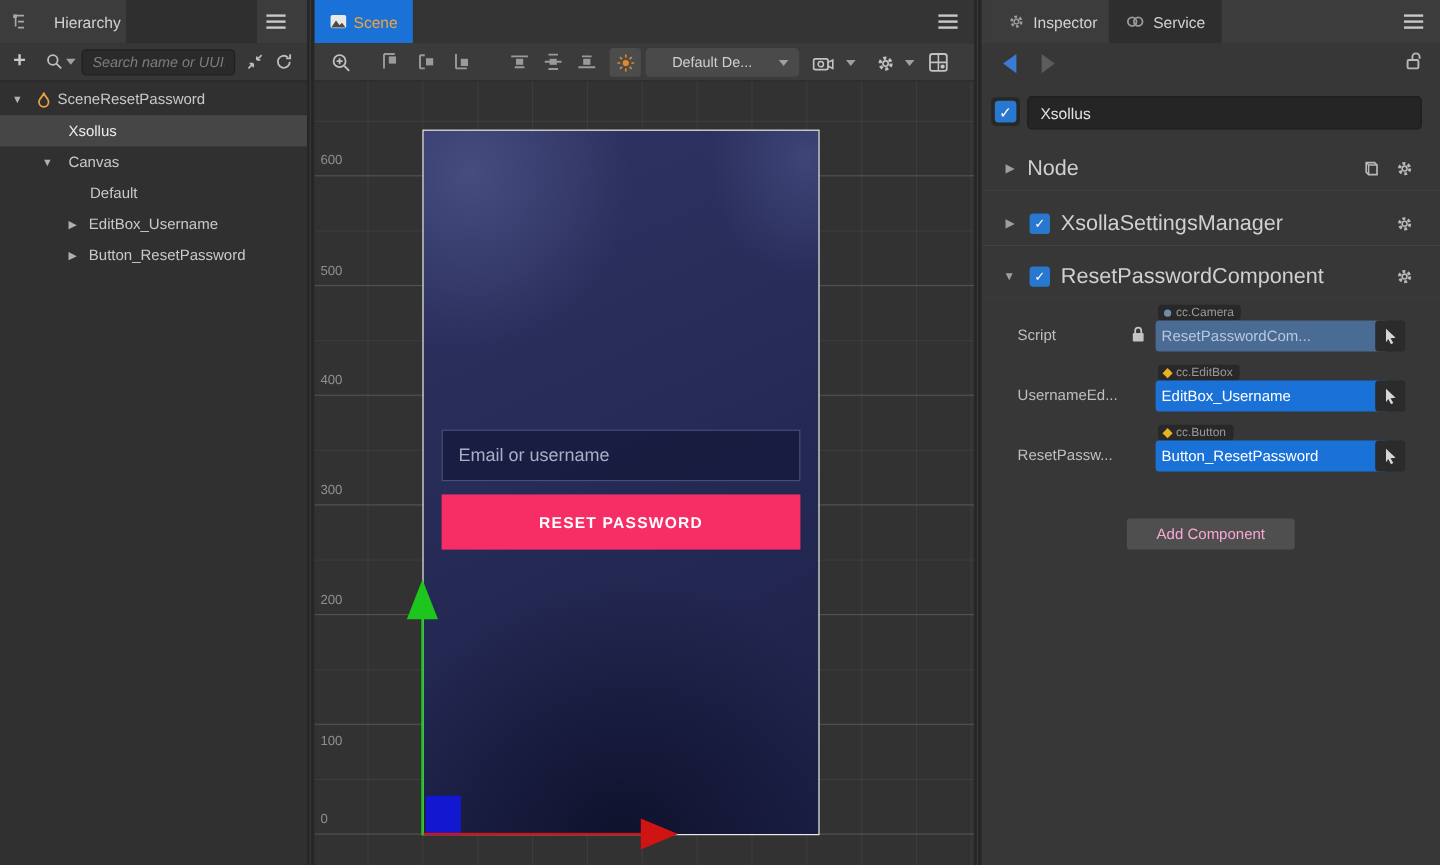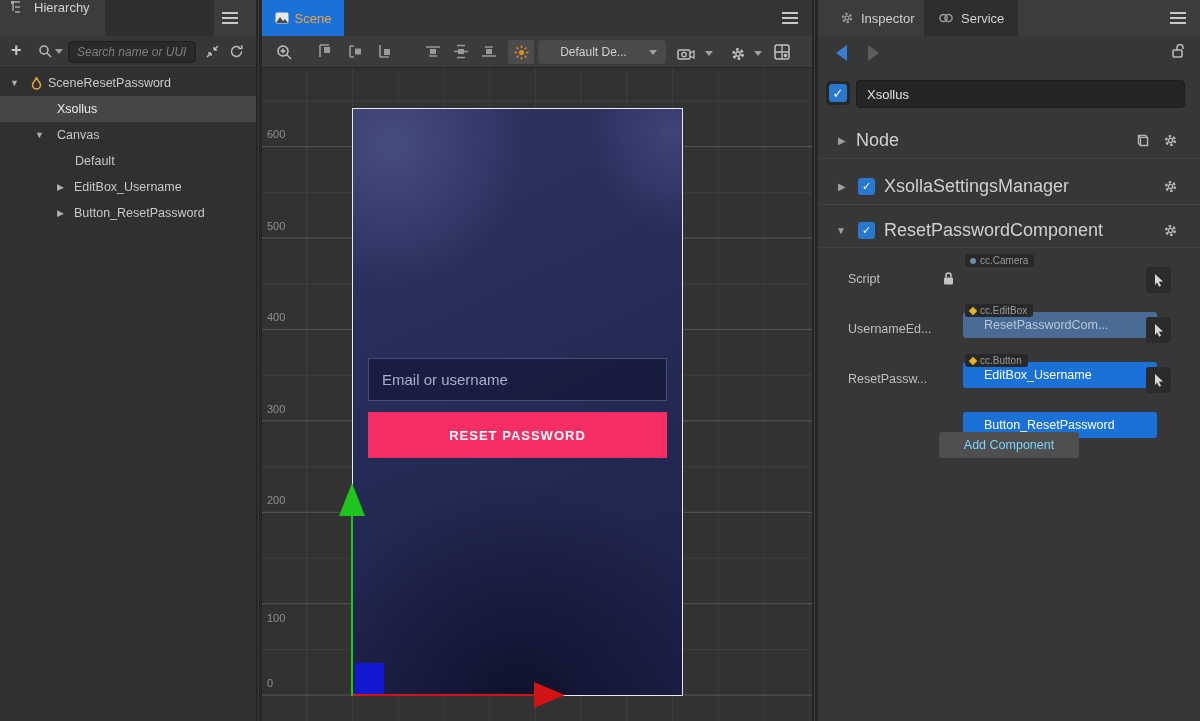--- a/index.html
+++ b/index.html
@@ -10,21 +10,21 @@
   .hdr { position:absolute; left:0; right:0; top:0; height:36px; background:#3c3c3c; }
   .hamburger { position:absolute; width:16px; height:12px; cursor:pointer; }
   .hamburger div { height:2px; background:#c8c8c8; margin-bottom:3px; }
   .tri-down { width:0; height:0; border-left:4px solid transparent; border-right:4px solid transparent; border-top:5px solid #a0a0a0; display:inline-block; }
   svg { display:block; }
 
   
   #hierarchy { left:0; width:256px; background:#303030; }
   #hierarchy .hdr .dark-slot { position:absolute; left:105px; width:109px; top:0; height:36px; background:#2f2f2f; }
   .tab-label { font-size:13px; color:#d2d2d2; }
-  #hierarchy-tab { position:absolute; left:10px; top:0; height:36px; display:flex; align-items:flex-start; gap:10px; }
+  #hierarchy-tab { position:absolute; left:10px; top:0; height:36px; display:flex; align-items:center; gap:21px; }
   #hierarchy .hamburger { right:18px; top:12px; }
 
   #h-toolbar { position:absolute; top:36px; left:0; right:0; height:32px; background:#373737; border-bottom:1px solid #272727; }
   #h-toolbar .plus { position:absolute; left:11px; top:4px; color:#c8c8c8; font-size:18px; font-weight:bold; cursor:pointer; }
   #h-toolbar .srch-ico { position:absolute; left:38px; top:8px; cursor:pointer; display:flex; align-items:center; gap:2px; }
   #h-search { position:absolute; left:68px; top:5px; width:128px; height:22px; background:#2a2a2a; border:1px solid #1f1f1f; border-radius:4px; color:#bdbdbd; font-style:italic; font-size:12px; padding:0 8px; outline:none; }
   #h-search::placeholder { color:#7e7e7e; font-style:italic; }
   #h-toolbar .right-ico { position:absolute; top:8px; cursor:pointer; }
 
   .tree { position:absolute; top:70px; left:0; right:0; }
@@ -98,26 +98,26 @@
   .sec-row .s-arr { position:absolute; font-size:10px; color:#9f9f9f; }
   .sec-row .s-label { color:#d0d0d0; font-size:18px; position:absolute; }
   .sec-row .gear-slot { position:absolute; right:22px; top:7px; cursor:pointer; }
   .sec-cbx { position:absolute; width:17px; height:17px; font-size:11px; left:40px; }
   .hdiv { position:absolute; left:0; right:0; height:1px; background:#2c2c2c; border-bottom:1px solid #424242; }
 
   .prop-label { position:absolute; left:30px; color:#bfbfbf; font-size:12.5px; }
   .badge { position:absolute; background:#282828; border-radius:3px; height:13px; display:flex; align-items:center; gap:4px; padding:0 6px 0 5px; font-size:10px; color:#9a9a9a; }
   .dot-diamond { width:6px; height:6px; transform:rotate(45deg); background:#e8b320; }
   .dot-round { width:6px; height:6px; border-radius:50%; background:#6f8cab; }
-  .ref-field { position:absolute; left:145px; width:194px; height:26px; border-radius:3px; font-size:12.5px; display:flex; align-items:center; padding:0 21px; white-space:nowrap; overflow:hidden; text-overflow:ellipsis; cursor:default;margin-top:45px; }
+  .ref-field { position:absolute; left:145px; width:194px; height:26px; border-radius:3px; font-size:12.5px; display:flex; align-items:center; padding:0 5px; white-space:nowrap; overflow:hidden; text-overflow:ellipsis; cursor:default; }
   .ref-blue { background:#1a72d8; color:#ffffff; }
   .ref-muted { background:#4a6b94; color:#b9c7da; }
   .pick-btn { position:absolute; left:328px; width:25px; height:26px; background:#2b2b2b; border-radius:3px; display:flex; align-items:center; justify-content:center; cursor:pointer; }
 
-  #add-comp { position:absolute; left:121px; top:432px; width:140px; height:26px; background:#4f4f4f; border:none; border-radius:3px; color:#7dd3fc; font-size:12.5px; cursor:pointer; font-family:"Liberation Sans", sans-serif; }
+  #add-comp { position:absolute; left:121px; top:432px; width:140px; height:26px; background:#4f4f4f; border:none; border-radius:3px; color:#f9a8d4; font-size:12.5px; cursor:pointer; font-family:"Liberation Sans", sans-serif; }
 </style>
 </head>
 <body>
 
 <div class="panel" id="hierarchy">
   <div class="hdr">
     <div class="dark-slot"></div>
     <div id="hierarchy-tab">
       <svg width="14" height="14" viewBox="0 0 14 14">
           <path d="M3 2 h7 M3 2 v9 M5 7 h5 M5 12 h5" stroke="#a8a8a8" stroke-width="1.4" fill="none"></path>

